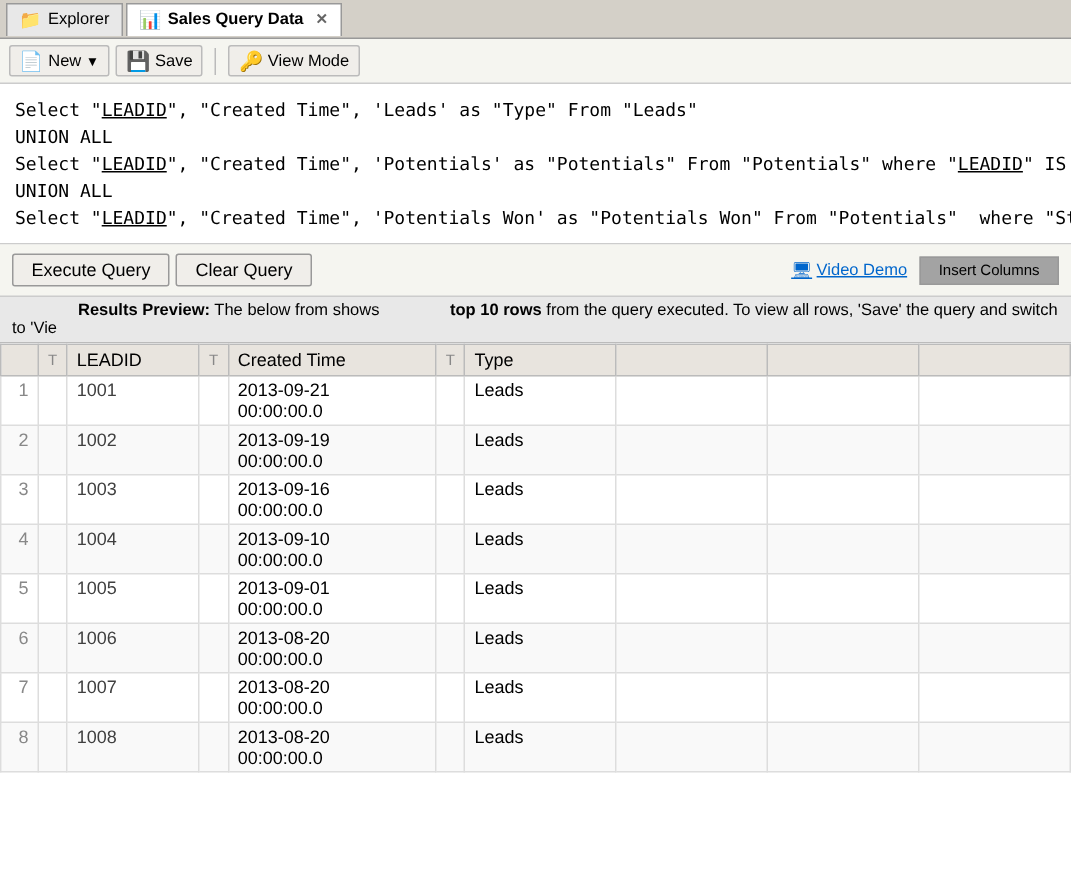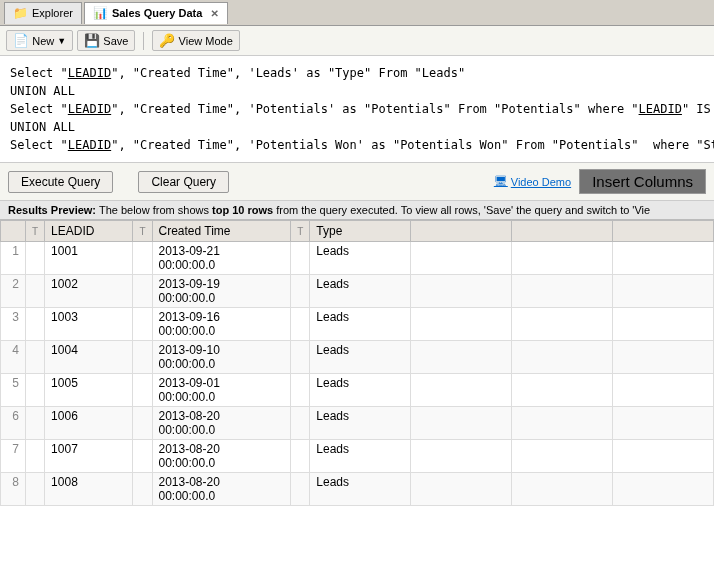--- a/index.html
+++ b/index.html
@@ -82,21 +82,21 @@
     .sql-line { white-space: nowrap; }
     .sql-underline { text-decoration: underline; }
 
     
     .query-action-bar {
       display: flex;
       align-items: center;
       background: #f5f5f0;
       border-bottom: 1px solid #ccc;
       padding: 6px 8px;
-      gap: 25px;
+      gap: 4px;
     }
     .action-btn {
       padding: 3px 12px;
       background: #f0eeea;
       border: 1px solid #999;
       border-radius: 2px;
       cursor: pointer;
       font-size: 12px;
     }
     .query-tabs-right {
@@ -110,35 +110,35 @@
       align-items: center;
       gap: 3px;
       color: #0066cc;
       text-decoration: underline;
       cursor: pointer;
       font-size: 11px;
       margin-right: 8px;
     }
     .insert-tab {
       padding: 3px 12px;
-      background: #737373;
+      background: #a3a3a3;
       border: 1px solid #999;
-      font-size: 15px;
+      font-size: 10px;
       cursor: pointer;
     }
 
     
     .results-label {
       background: #e8e8e8;
       border-bottom: 1px solid #bbb;
       padding: 3px 8px;
       font-size: 11px;
       color: #000;
     }
-    .results-label strong { font-weight: bold; }
+    .results-label strong { font-weight: bold; margin-left: 44px; }
 
     
     .results-table-wrapper {
       overflow-x: auto;
       overflow-y: auto;
       flex: 1;
       background: #fff;
     }
     table {
       border-collapse: collapse;
@@ -155,21 +155,21 @@
     }
     table td {
       border: 1px solid #ddd;
       padding: 2px 6px;
       vertical-align: top;
     }
     table tr:nth-child(odd) td { background: #fff; }
     table tr:nth-child(even) td { background: #f9f9f9; }
     .row-num { color: #888; text-align: right; width: 20px; }
     .cell-type { color: #888; font-size: 10px; text-align: center; }
-    .col-leadid { color: #000000; }
+    .col-leadid { color: #404040; }
 
     .main-content {
       display: flex;
       flex-direction: column;
       height: calc(580px - 56px);
     }
   </style>
 </head>
 <body>
 

